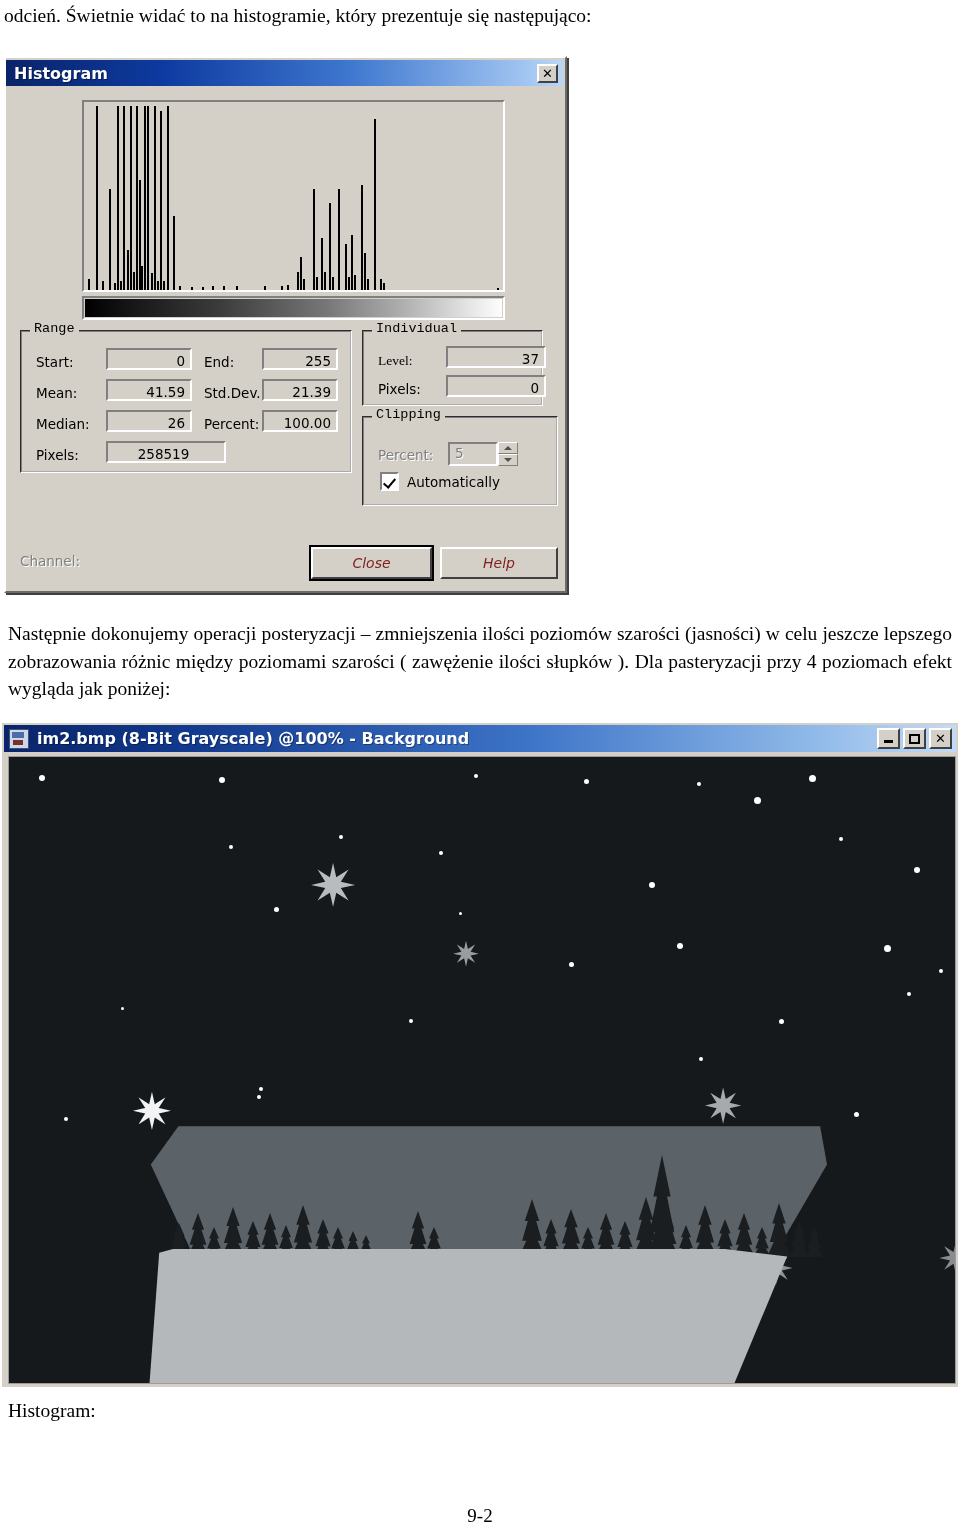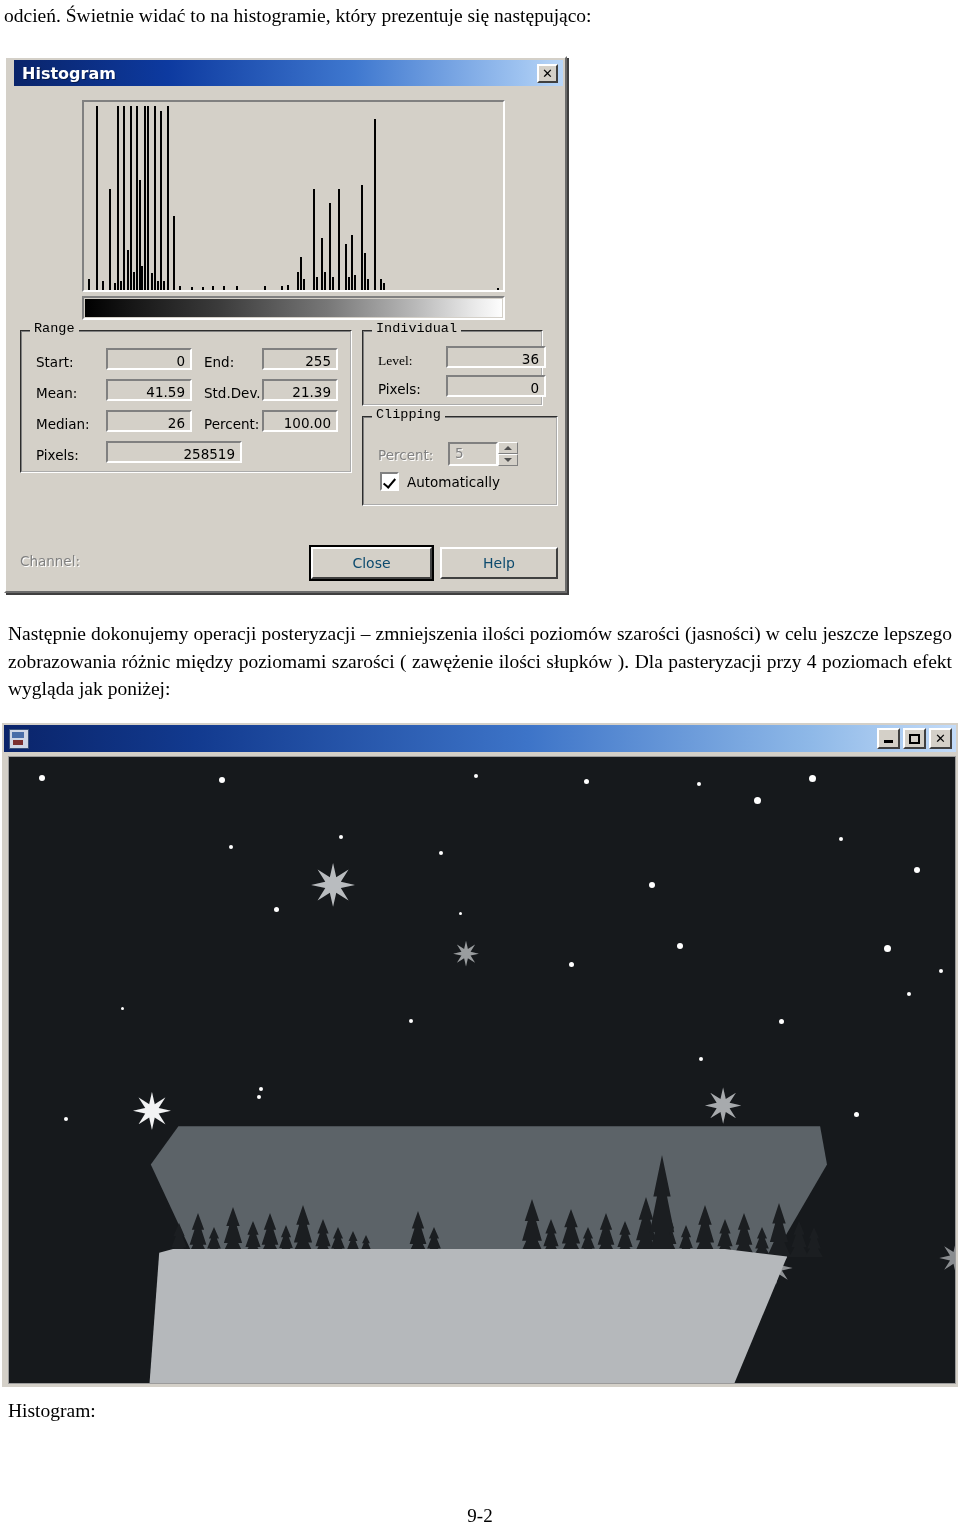--- a/index.html
+++ b/index.html
@@ -57,21 +57,21 @@
     width: 563px;
     height: 537px;
     border-top: 2px solid #ffffff;
     border-left: 2px solid #ffffff;
     border-right: 2px solid #6b6b6b;
     border-bottom: 2px solid #6b6b6b;
     box-shadow: 2px 2px 0 #3f3f3f;
   }
   #histogram-titlebar {
     position: absolute;
-    left: 8px; top: 2px; right: 2px;
+    left: 0; top: 2px; right: 2px;
     height: 26px;
     background: linear-gradient(to right, #0a246a 0%, #0d3aa0 28%, #3f78cf 62%, #9dc2f0 92%, #b9d6f7 100%);
     display: flex;
     align-items: center;
   }
   #histogram-title-text {
     color: #ffffff;
     font-family: "DejaVu Sans", sans-serif;
     font-weight: bold;
     font-size: 16px;
@@ -306,23 +306,24 @@
     position: absolute;
     height: 32px;
     background: #d4d0c8;
     border-top: 2px solid #ffffff;
     border-left: 2px solid #ffffff;
     border-right: 2px solid #404040;
     border-bottom: 2px solid #404040;
     box-sizing: border-box;
     font-family: "DejaVu Sans", sans-serif;
     font-size: 14px;
-    color: #0c4a6e;
+    color: #7f1d1d;
     display: flex; align-items: center; justify-content: center;
     cursor: default;
+    font-style: italic;
   }
   #close-button {
     left: 305px; top: 489px; width: 121px;
     outline: 2px solid #000;
     outline-offset: 0px;
   }
   #help-button { left: 434px; top: 489px; width: 118px; }
 
   
   #image-window {
@@ -529,27 +530,27 @@
     <div class="field-box" style="left:84px; top:47px; width:86px;">41.59</div>
     <span class="field-label" style="left:182px; top:55px;">Std.Dev.:</span>
     <div class="field-box" style="left:240px; top:47px; width:76px;">21.39</div>
 
     <span class="field-label" style="left:14px; top:86px;">Median:</span>
     <div class="field-box" style="left:84px; top:78px; width:86px;">26</div>
     <span class="field-label" style="left:182px; top:86px;">Percent:</span>
     <div class="field-box" style="left:240px; top:78px; width:76px;">100.00</div>
 
     <span class="field-label" style="left:14px; top:117px;">Pixels:</span>
-    <div class="field-box" style="left:84px; top:109px; width:136px; ">258519</div>
+    <div class="field-box" style="left:84px; top:109px; width:120px; text-align:center;">258519</div>
   </div>
 
   <div class="groupbox" id="individual-group">
     <span class="gb-label">Individual</span>
     <span class="field-label" style="left:14px; top:22px;font-family:Liberation Serif, serif;">Level:</span>
-    <div class="field-box" style="left:82px; top:14px; width:100px;">36</div>
+    <div class="field-box" style="left:82px; top:14px; width:100px;">37</div>
     <span class="field-label" style="left:14px; top:51px;">Pixels:</span>
     <div class="field-box" style="left:82px; top:43px; width:100px;">0</div>
   </div>
 
   <div class="groupbox" id="clipping-group">
     <span class="gb-label">Clipping</span>
     <span class="field-label disabled" style="left:14px; top:31px;">Percent:</span>
     <div id="clipping-spin">
       <div id="clipping-spin-field">5</div>
       <div id="clipping-spin-buttons">
@@ -571,20 +572,21 @@
 
   <div class="dlg-btn" id="close-button">Close</div>
   <div class="dlg-btn" id="help-button">Help</div>
 </div>
 
 <div class="prose" id="poster-paragraph">Następnie dokonujemy operacji posteryzacji – zmniejszenia ilości poziomów szarości (jasności) w celu jeszcze lepszego zobrazowania różnic między poziomami szarości ( zawężenie ilości słupków ). Dla pasteryzacji przy 4 poziomach efekt wygląda jak poniżej:</div>
 
 <div id="image-window">
   <div id="image-titlebar">
     <span id="image-window-icon"></span>
+    <span id="image-title-text">im2.bmp (8-Bit Grayscale) @100% - Background</span>
     <div id="image-window-controls">
       <div class="imgwin-btn">
         <span class="glyph-min"></span>
       </div>
       <div class="imgwin-btn">
         <span class="glyph-max"></span>
       </div>
       <div class="imgwin-btn">
         <span>✕</span>
       </div>

